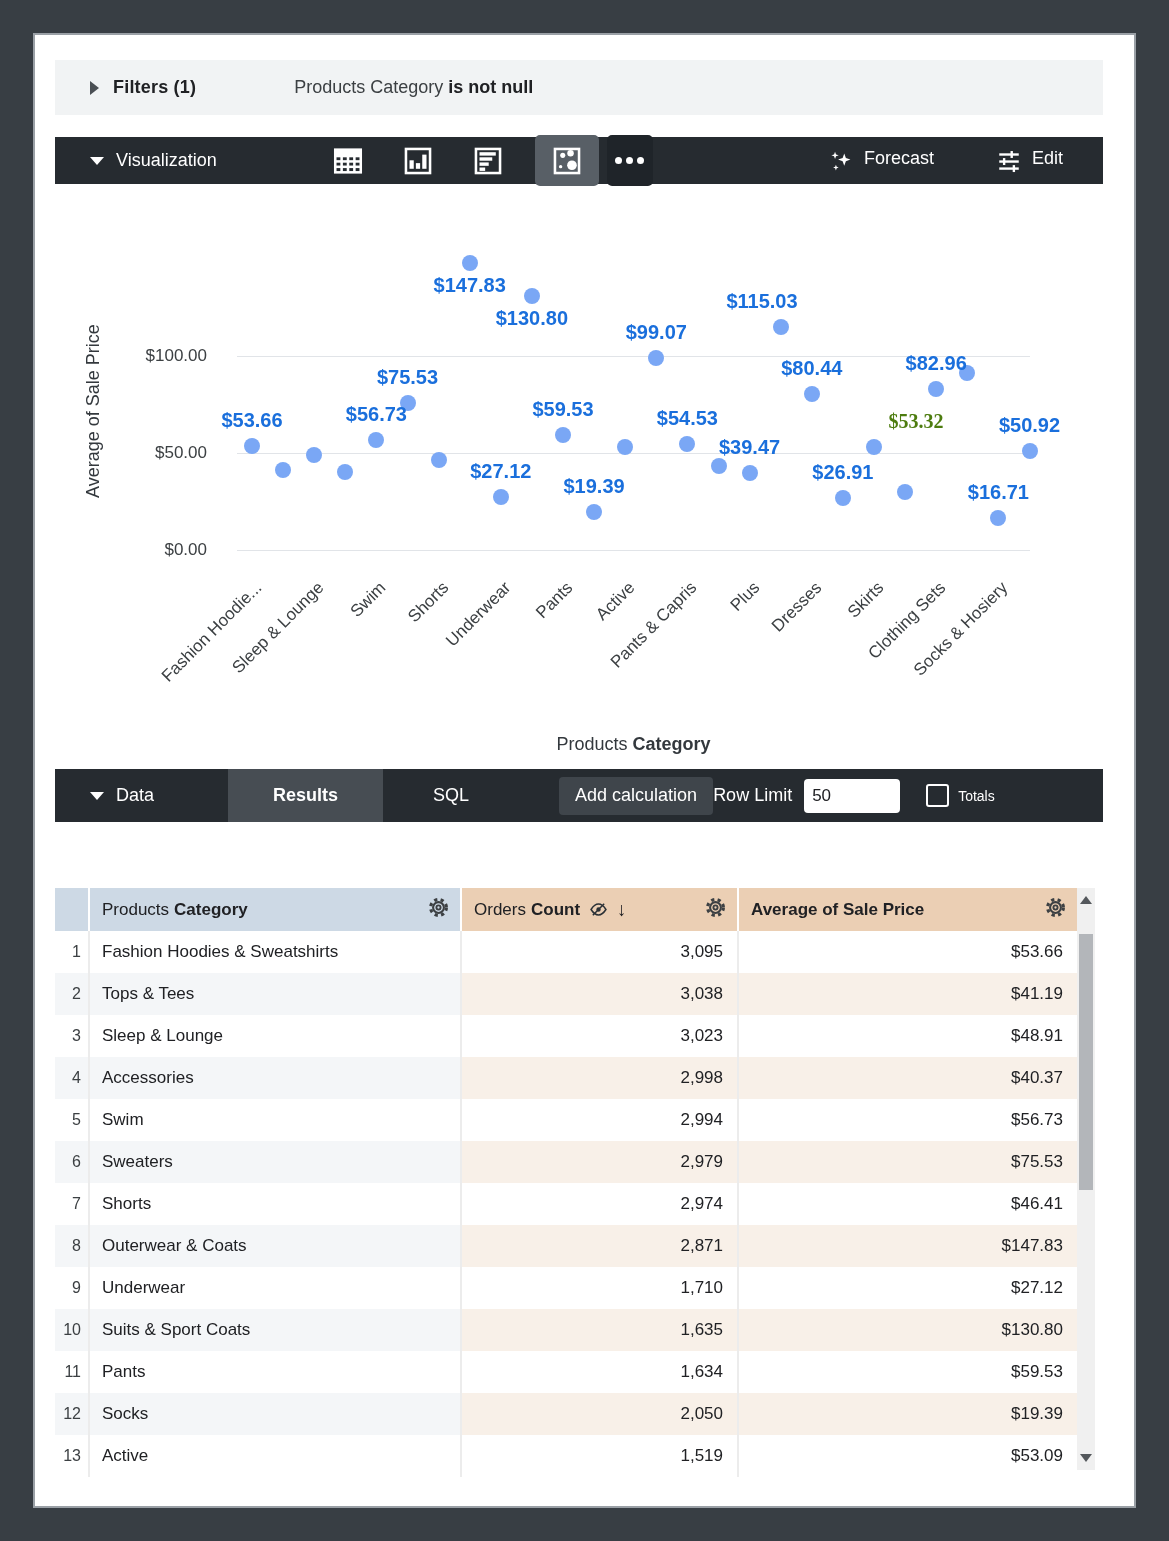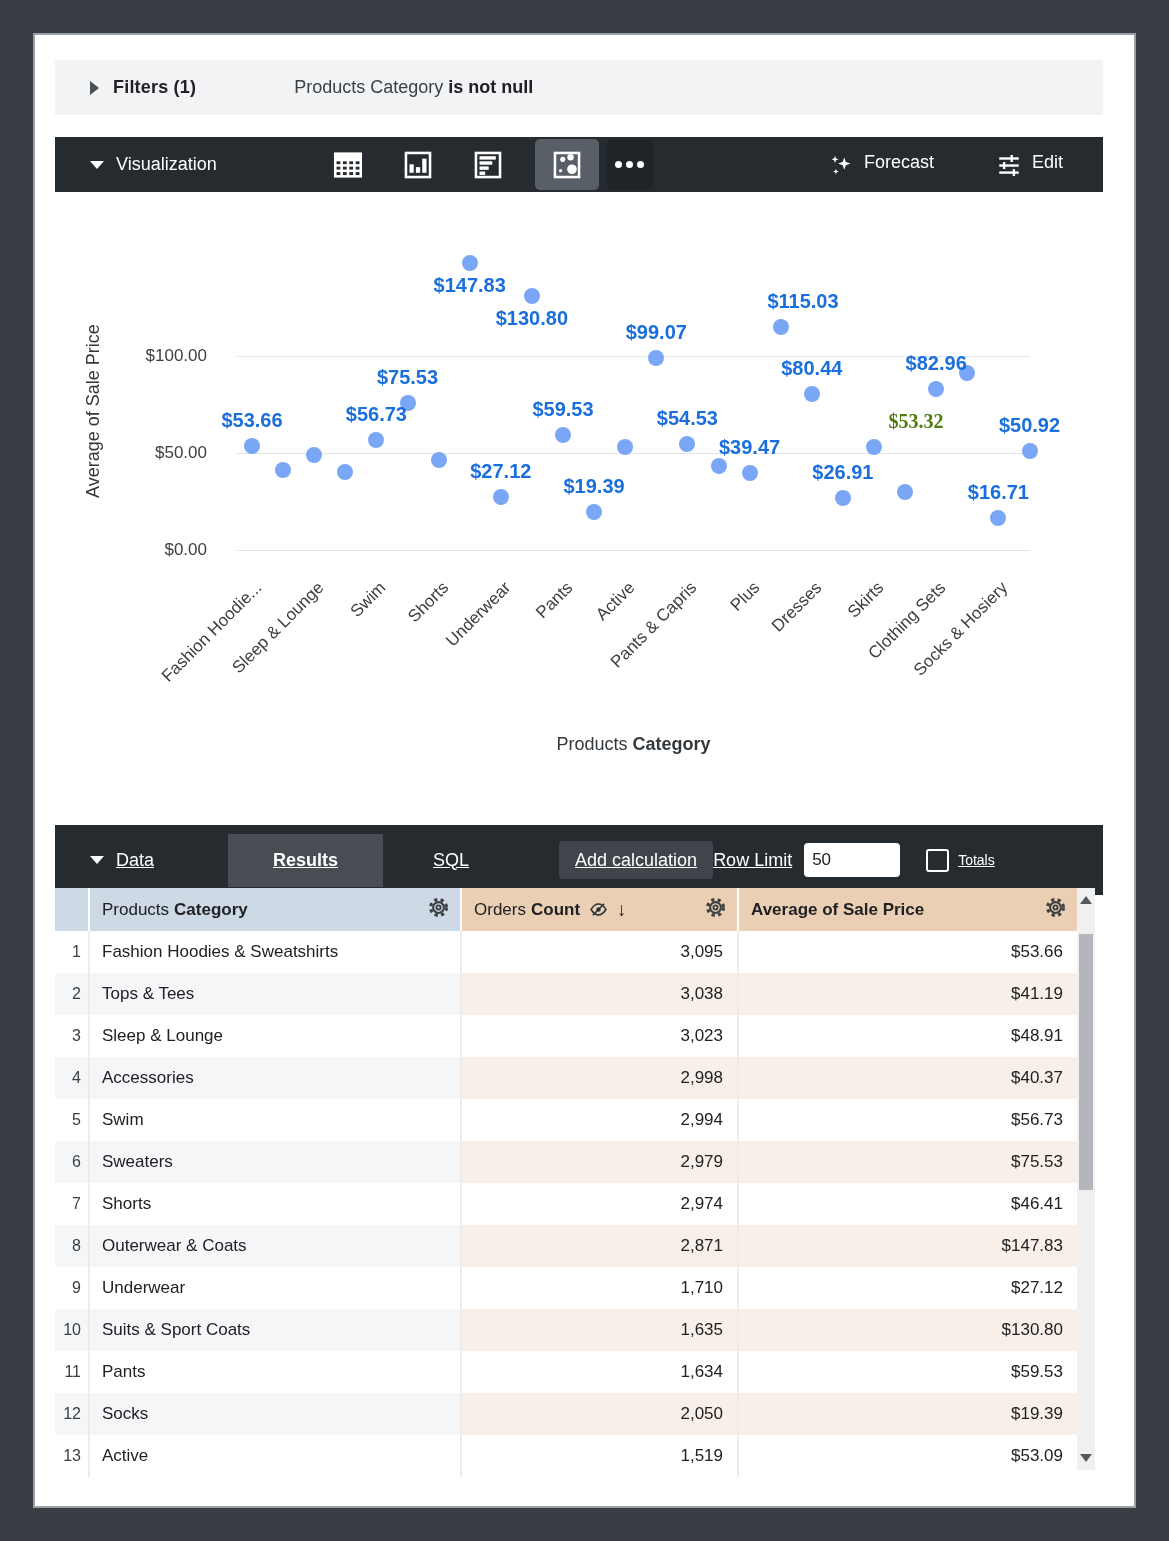--- a/index.html
+++ b/index.html
@@ -3,22 +3,22 @@
 <meta charset="utf-8">
 <style>
   html,body{margin:0;padding:0;}
   body{width:1169px;height:1541px;background:#383e44;font-family:"Liberation Sans",sans-serif;position:relative;overflow:hidden;}
   .card{position:absolute;left:33px;top:33px;width:1099px;height:1471px;background:#ffffff;border:2px solid #9aa0a6;}
 
   
   .bar{position:absolute;left:20px;width:1048px;display:flex;align-items:center;box-sizing:border-box;}
   .bar-filters{top:25px;height:55px;background:#f1f3f4;color:#202124;padding-left:35px;}
   .bar-dark{background:#262b30;color:#ffffff;padding-left:35px;}
-  .bar-viz{top:102px;height:55px;}
-  .bar-data{top:790px;height:70px;text-decoration:underline;}
+  .bar-viz{top:102px;height:47px;}
+  .bar-data{top:734px;height:53px;}
   .chev-right{width:0;height:0;border-top:7px solid transparent;border-bottom:7px solid transparent;border-left:9px solid #4a4f54;}
   .chev-down{width:0;height:0;border-left:7px solid transparent;border-right:7px solid transparent;border-top:8px solid #ffffff;}
   .bar-filters .t-med{font-size:18px;font-weight:700;margin-left:14px;letter-spacing:.2px;}
   .filter-expr{margin-left:98px;font-size:18px;color:#3c4043;}
   .filter-expr b{font-weight:700;color:#202124;}
   .bar-label{font-size:18px;font-weight:500;margin-left:12px;}
 
   .vicon{width:46px;height:42px;display:flex;align-items:center;justify-content:center;border-radius:5px;margin-right:24px;}
   .vicon.sel{background:#585f66;width:64px;height:51px;margin-right:8px;}
   .vicon.more{background:#1f2429;width:46px;height:51px;}
@@ -204,21 +204,21 @@
       <div class="pt-label" style="left: 261.4px; color: rgb(26, 111, 220); top: 367.944px;">$56.73</div>
       <div class="pt-label" style="left: 292.5px; color: rgb(26, 111, 220); top: 331.472px;">$75.53</div>
       <div class="pt-label" style="left: 354.7px; color: rgb(26, 111, 220); top: 239.21px;">$147.83</div>
       <div class="pt-label" style="left: 385.8px; color: rgb(26, 111, 220); top: 425.387px;">$27.12</div>
       <div class="pt-label" style="left: 416.9px; color: rgb(26, 111, 220); top: 272.248px;">$130.80</div>
       <div class="pt-label" style="left: 448px; color: rgb(26, 111, 220); top: 362.512px;">$59.53</div>
       <div class="pt-label" style="left: 479.1px; color: rgb(26, 111, 220); top: 440.383px;">$19.39</div>
       <div class="pt-label" style="left: 541.3px; color: rgb(26, 111, 220); top: 285.804px;">$99.07</div>
       <div class="pt-label" style="left: 572.4px; color: rgb(26, 111, 220); top: 372.212px;">$54.53</div>
       <div class="pt-label" style="left: 634.6px; color: rgb(26, 111, 220); top: 401.428px;">$39.47</div>
-      <div class="pt-label" style="left: 688px; color: rgb(26, 111, 220); top: 254.842px;">$115.03</div>
+      <div class="pt-label" style="left: 647px; color: rgb(26, 111, 220); top: 254.842px;">$115.03</div>
       <div class="pt-label" style="left: 696.8px; color: rgb(26, 111, 220); top: 321.946px;">$80.44</div>
       <div class="pt-label" style="left: 727.9px; color: rgb(26, 111, 220); top: 425.795px;">$26.91</div>
       <div class="pt-label" style="left: 801px; color: #4d7c0f; top: 374.559px; font-family: Liberation Serif, serif;">$53.32</div>
       <div class="pt-label" style="left: 821.2px; color: rgb(26, 111, 220); top: 317.058px;">$82.96</div>
       <div class="pt-label" style="left: 883.4px; color: rgb(26, 111, 220); top: 445.583px;">$16.71</div>
       <div class="pt-label" style="left: 914.5px; color: rgb(26, 111, 220); top: 379.215px;">$50.92</div>
       <div class="x-tick" style="left: 7px;">Fashion Hoodie...</div>
       <div class="x-tick" style="left: 69.2px;">Sleep &amp; Lounge</div>
       <div class="x-tick" style="left: 131.4px;">Swim</div>
       <div class="x-tick" style="left: 193.6px;">Shorts</div>

